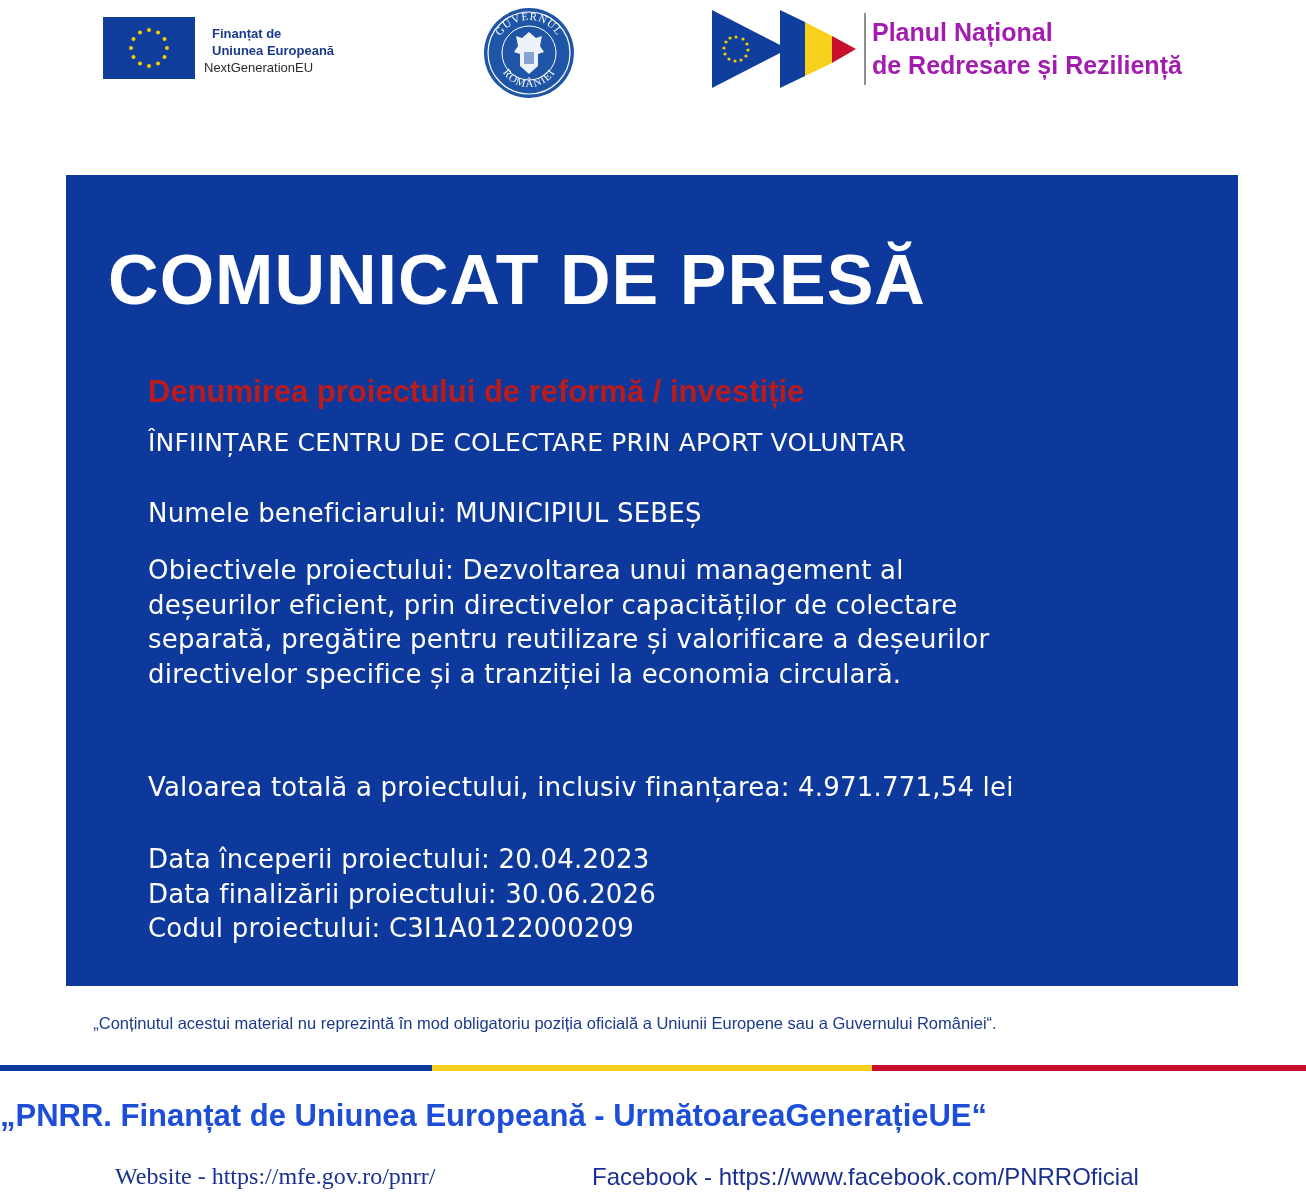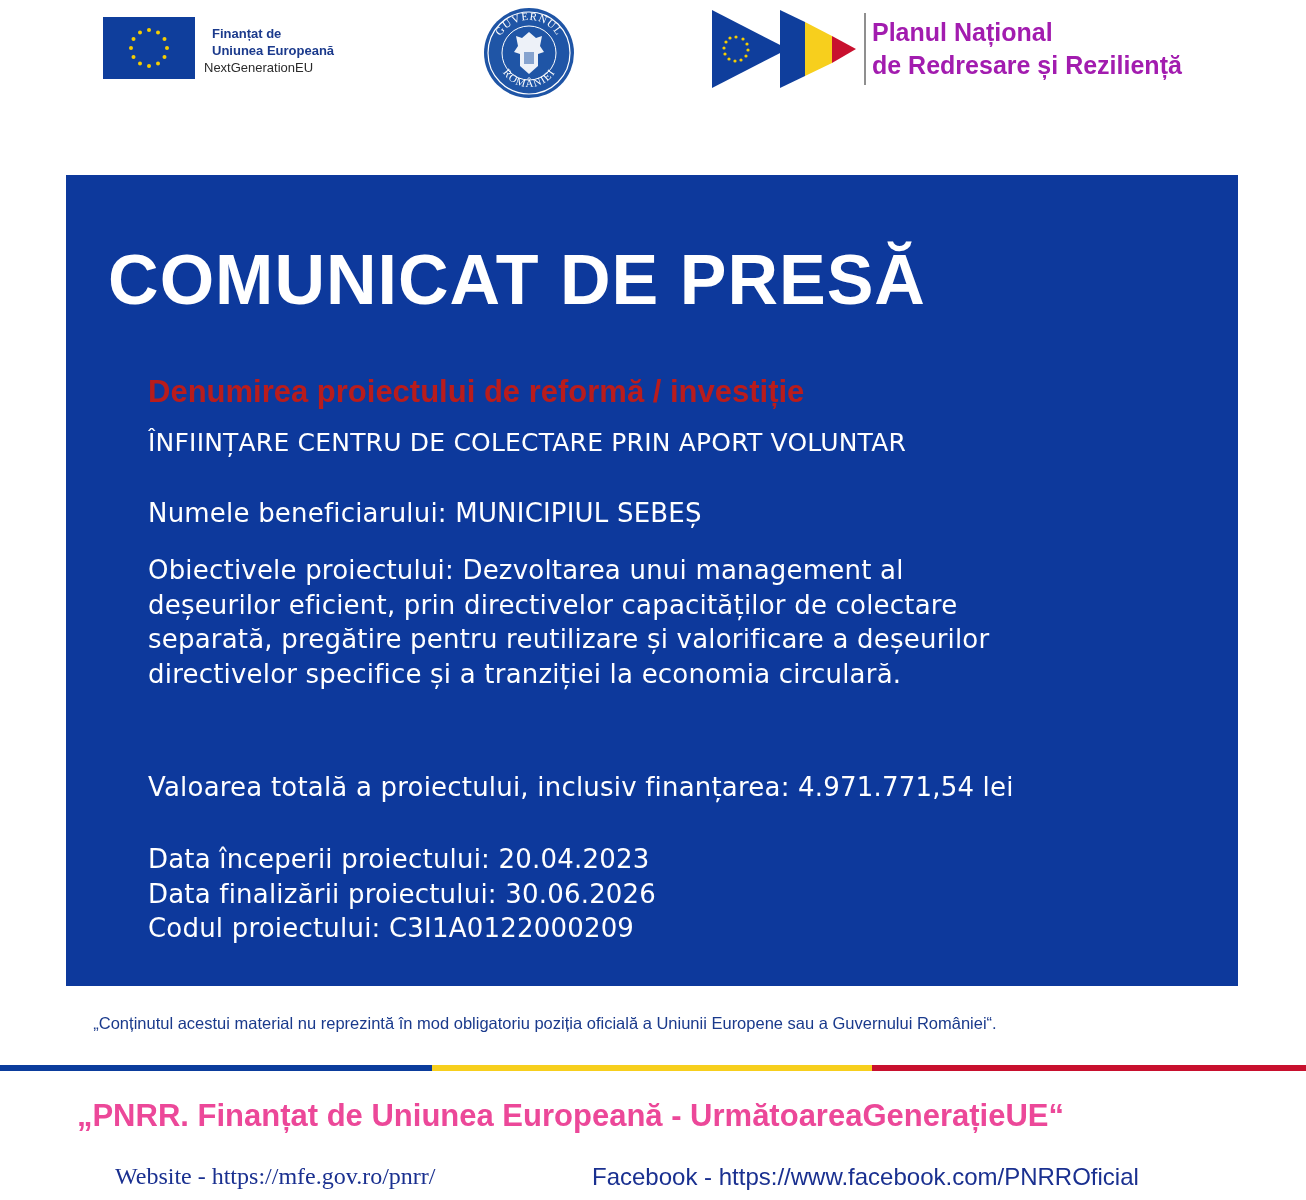--- a/index.html
+++ b/index.html
@@ -19,21 +19,21 @@
   .title { left:0; top:240px; width:1034px; text-align:center; color:#fff; font-size:70px; font-weight:bold; letter-spacing:1px; }
   .h2 { left:148px; top:374px; color:#b91c1c; font-size:31px; font-weight:bold; }
   .body-text { color:#fff; font-size:26px; font-family:"DejaVu Sans", sans-serif; letter-spacing:0.2px; }
   .proj-name { left:148px; top:428px; font-size:25px; }
   .benef { left:148px; top:498px;text-align:center; }
   .obj { left:148px; top:553px; width:1010px; line-height:34.5px; }
   .value { left:148px; top:772px; }
   .dates { left:148px; top:842px; line-height:34.5px; }
   .disclaimer { left:0; top:1014px; width:1090px; text-align:center; color:#1a3a8c; font-size:16.5px; }
   .stripe { top:1065px; height:6px; }
-  .slogan { left:0; top:1098px; width:1064px; text-align:right; color:#ec4899; font-size:31px; font-weight:bold; }
+  .slogan { left:0; top:1098px; width:1064px; text-align:left; color:#1d4ed8; font-size:31px; font-weight:bold; }
   .website { left:115px; top:1163px; color:#1a3090; font-size:24px;font-family:Liberation Serif, serif; }
   .facebook { left:592px; top:1163px; color:#1a3090; font-size:24px; }
 </style>
 </head>
 <body>
 
 <div class="abs eu-flag">
   <svg width="92" height="62" viewBox="0 0 92 62">
     <rect width="92" height="62" fill="#0f3e9c"></rect>
     <g fill="#f5cd00">

